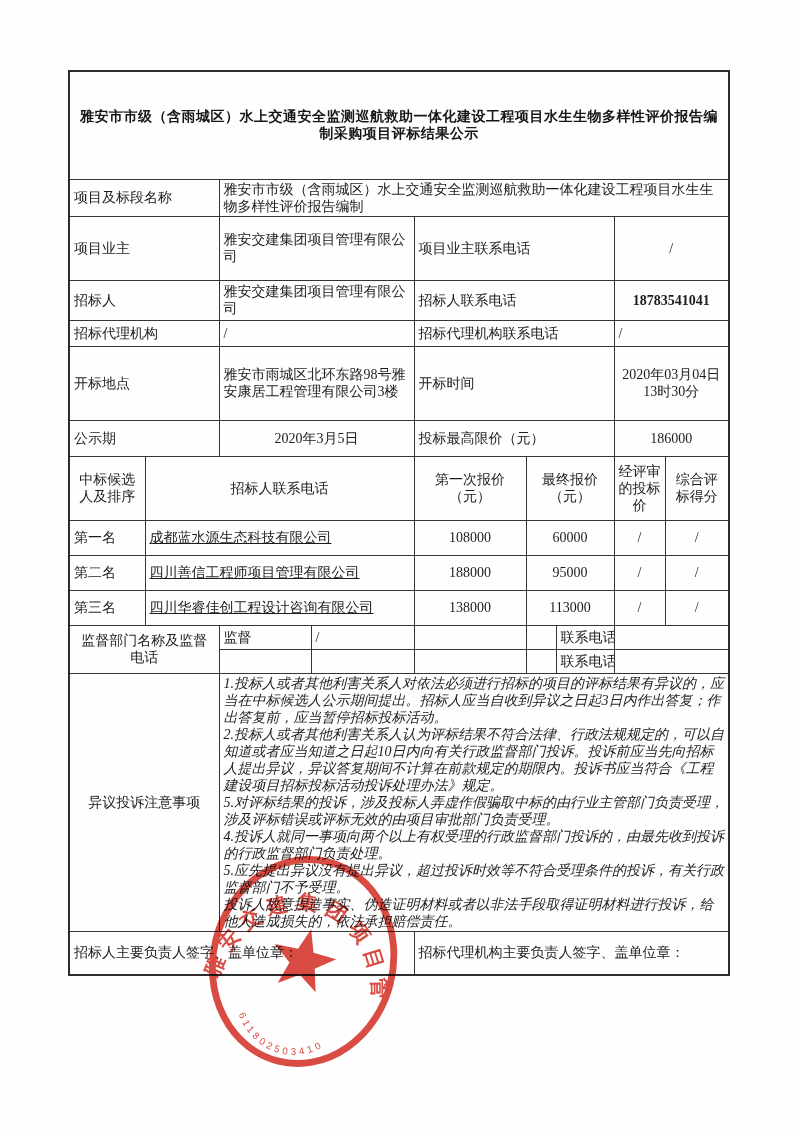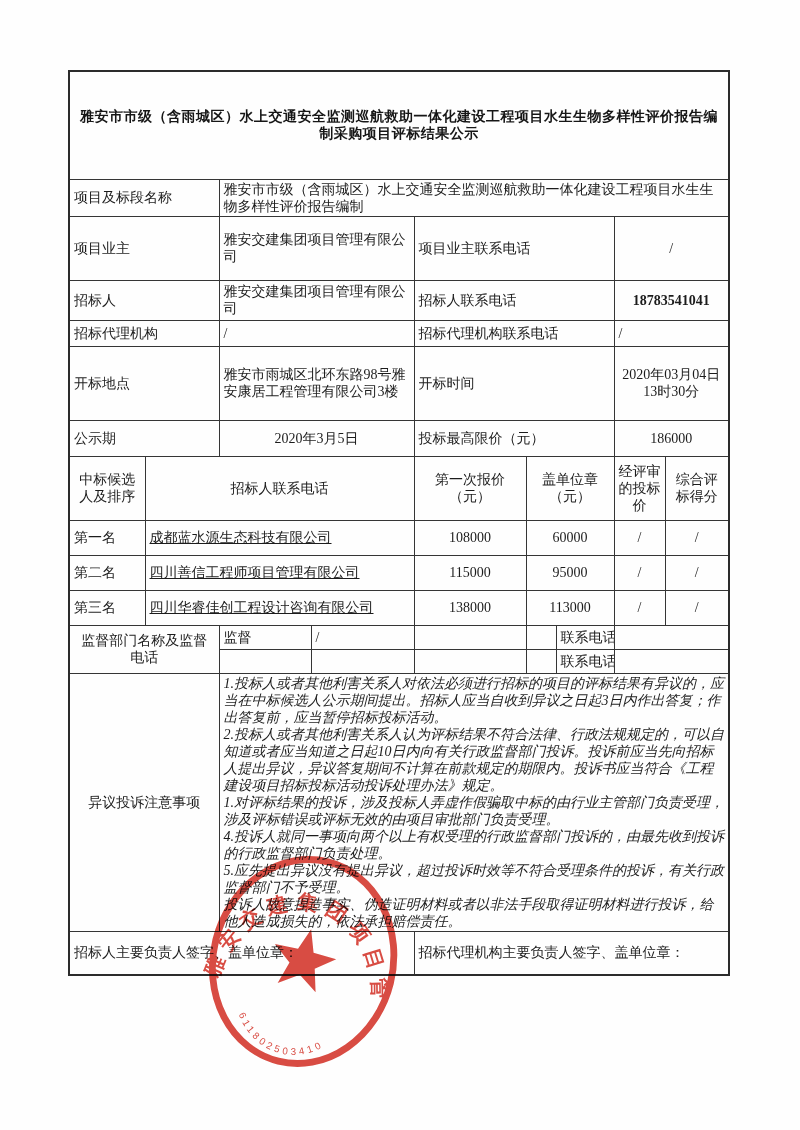--- a/index.html
+++ b/index.html
@@ -113,42 +113,42 @@
       <td colspan="3" class="lab">投标最高限价（元）</td>
       <td colspan="2" class="ctr">186000</td>
     </tr>
 
     <tr style="height:64px">
       <td class="hdr">中标候选
 人及排序</td>
       <td colspan="3" class="hdr">招标人联系电话</td>
       <td class="hdr">第一次报价
 （元）</td>
-      <td colspan="2" class="hdr">盖单位章
+      <td colspan="2" class="hdr">最终报价
 （元）</td>
       <td class="hdr">经评审
 的投标
 价</td>
       <td class="hdr">综合评
 标得分</td>
     </tr>
 
     <tr style="height:35px">
       <td class="lab">第一名</td>
       <td colspan="3" class="name">成都蓝水源生态科技有限公司</td>
       <td class="ctr">108000</td>
       <td colspan="2" class="ctr">60000</td>
       <td class="ctr">/</td>
       <td class="ctr">/</td>
     </tr>
 
     <tr style="height:35px">
       <td class="lab">第二名</td>
       <td colspan="3" class="name">四川善信工程师项目管理有限公司</td>
-      <td class="ctr">115000</td>
+      <td class="ctr">188000</td>
       <td colspan="2" class="ctr">95000</td>
       <td class="ctr">/</td>
       <td class="ctr">/</td>
     </tr>
 
     <tr style="height:35px">
       <td class="lab">第三名</td>
       <td colspan="3" class="name">四川华睿佳创工程设计咨询有限公司</td>
       <td class="ctr">138000</td>
       <td colspan="2" class="ctr">113000</td>
@@ -173,21 +173,21 @@
       <td></td>
       <td class="clip">联系电话</td>
       <td colspan="2"></td>
     </tr>
 
     <tr style="height:255px">
       <td colspan="2" class="ctr">异议投诉注意事项</td>
       <td colspan="7" class="notes">
         <p>1.投标人或者其他利害关系人对依法必须进行招标的项目的评标结果有异议的，应当在中标候选人公示期间提出。招标人应当自收到异议之日起3日内作出答复；作出答复前，应当暂停招标投标活动。</p>
         <p>2.投标人或者其他利害关系人认为评标结果不符合法律、行政法规规定的，可以自知道或者应当知道之日起10日内向有关行政监督部门投诉。投诉前应当先向招标人提出异议，异议答复期间不计算在前款规定的期限内。投诉书应当符合《工程建设项目招标投标活动投诉处理办法》规定。</p>
-        <p>1.对评标结果的投诉，涉及投标人弄虚作假骗取中标的由行业主管部门负责受理，涉及评标错误或评标无效的由项目审批部门负责受理。</p>
+        <p>5.对评标结果的投诉，涉及投标人弄虚作假骗取中标的由行业主管部门负责受理，涉及评标错误或评标无效的由项目审批部门负责受理。</p>
         <p>4.投诉人就同一事项向两个以上有权受理的行政监督部门投诉的，由最先收到投诉的行政监督部门负责处理。</p>
         <p>5.应先提出异议没有提出异议，超过投诉时效等不符合受理条件的投诉，有关行政监督部门不予受理。</p>
         <p>投诉人故意捏造事实、伪造证明材料或者以非法手段取得证明材料进行投诉，给他人造成损失的，依法承担赔偿责任。</p>
       </td>
     </tr>
 
     <tr style="height:44px">
       <td colspan="4" class="foot">招标人主要负责人签字、盖单位章：</td>
       <td colspan="5" class="foot">招标代理机构主要负责人签字、盖单位章：</td>
     </tr>

